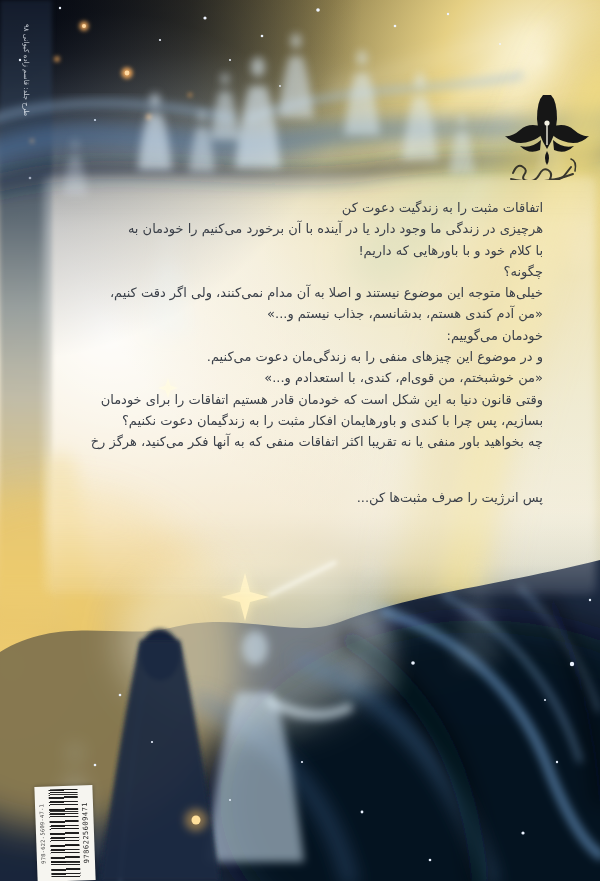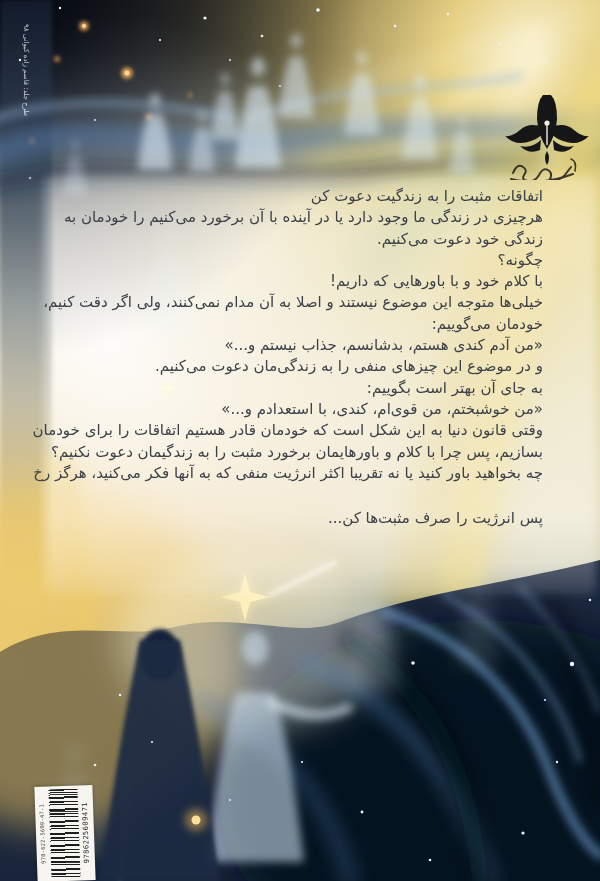--- a/index.html
+++ b/index.html
@@ -25,26 +25,26 @@
     background:linear-gradient(180deg,#161f30 0%,#2c3a4d 18%,#55636f 34%,#8e9797 48%,
       #b8b4a0 62%,#d9c27c 78%,#e9cd74 90%,rgba(233,205,116,0) 100%);
   }
   svg.art{position:absolute;left:0;top:0;}
   .text-veil{
     position:absolute;left:44px;right:4px;top:176px;height:418px;border-radius:8px;
     background:linear-gradient(180deg,rgba(255,255,255,.26),rgba(255,255,255,.42) 12%,rgba(255,255,255,.42) 82%,rgba(255,255,255,.12));
     filter:blur(4px);
   }
   .text-block{
-    position:absolute;top:186px;right:57px;width:486px;
+    position:absolute;top:197px;right:57px;width:486px;
     direction:rtl;color:#3b4049;
-    font-size:15px;line-height:21.3px;
+    font-size:13px;line-height:21.3px;
   }
   .tl{white-space:nowrap;}
-  .tl.closing{margin-top:24px;}
+  .tl.closing{margin-top:34px;}
   .credit{
     position:absolute;top:24px;left:30px;transform:rotate(90deg);transform-origin:0 0;
     font-size:7px;letter-spacing:.6px;color:rgba(235,240,246,.8);white-space:nowrap;direction:rtl;
   }
   .logo{position:absolute;left:497px;top:85px;width:100px;height:95px;}
   .barcode{
     position:absolute;left:36px;top:786px;width:58px;height:95px;
     background:#f6f5f0;transform:rotate(-2deg);box-shadow:0 0 4px rgba(0,0,0,.35);
   }
   .bars{
@@ -263,32 +263,30 @@
         <circle cx="230" cy="800" r="1"></circle>
       </g>
     </g>
   </svg>
 
   <div class="text-veil"></div>
 
   <div class="text-block">
     <div class="tl">اتفاقات مثبت را به زندگیت دعوت کن</div>
     <div class="tl">هرچیزی در زندگی ما وجود دارد یا در آینده با آن برخورد می‌کنیم را خودمان به</div>
-    <div class="tl">زندگی خود دعوت می‌کنیم.</div>
+    <div class="tl">با کلام خود و با باورهایی که داریم!</div>
     <div class="tl">چگونه؟</div>
-    <div class="tl">با کلام خود و با باورهایی که داریم!</div>
     <div class="tl">خیلی‌ها متوجه این موضوع نیستند و اصلا به آن مدام نمی‌کنند، ولی اگر دقت کنیم،</div>
+    <div class="tl">«من آدم کندی هستم، بدشانسم، جذاب نیستم و...»</div>
     <div class="tl">خودمان می‌گوییم:</div>
-    <div class="tl">«من آدم کندی هستم، بدشانسم، جذاب نیستم و...»</div>
     <div class="tl">و در موضوع این چیزهای منفی را به زندگی‌مان دعوت می‌کنیم.</div>
-    <div class="tl">به جای آن بهتر است بگوییم:</div>
     <div class="tl">«من خوشبختم، من قوی‌ام، کندی، با استعدادم و...»</div>
     <div class="tl">وقتی قانون دنیا به این شکل است که خودمان قادر هستیم اتفاقات را برای خودمان</div>
-    <div class="tl">بسازیم، پس چرا با کلام و باورهایمان برخورد مثبت را به زندگیمان دعوت نکنیم؟</div>
-    <div class="tl">چه بخواهید باور کنید یا نه تقریبا اکثر انرژیت منفی که به آنها فکر می‌کنید، هرگز رخ</div>
+    <div class="tl">بسازیم، پس چرا با کندی و باورهایمان افکار مثبت را به زندگیمان دعوت نکنیم؟</div>
+    <div class="tl">چه بخواهید باور منفی یا نه تقریبا اکثر اتفاقات منفی که به آنها فکر می‌کنید، هرگز رخ</div>
     <div class="tl closing">پس انرژیت را صرف مثبت‌ها کن...</div>
   </div>
 
   <svg class="logo" viewBox="-50 -40 100 95">
     <g fill="#161616">
       <path d="M0,24 Q-9,10 -10,-6 Q-10,-24 -4,-30 L4,-30 Q10,-24 10,-6 Q9,10 0,24 Z"></path>
       <path d="M0,20 L0,0" stroke="#f2efe2" stroke-width="1.4" fill="none"></path>
       <circle cx="0" cy="-2" r="2.6" fill="#f2efe2"></circle>
       <path d="M-4,2 Q-18,-3 -27,5 Q-35,12 -42,11 Q-31,22 -16,16 Q-8,13 -3,8 Z"></path>
       <path d="M-6,15 Q-16,24 -27,21 Q-18,30 -7,25 Z"></path>

